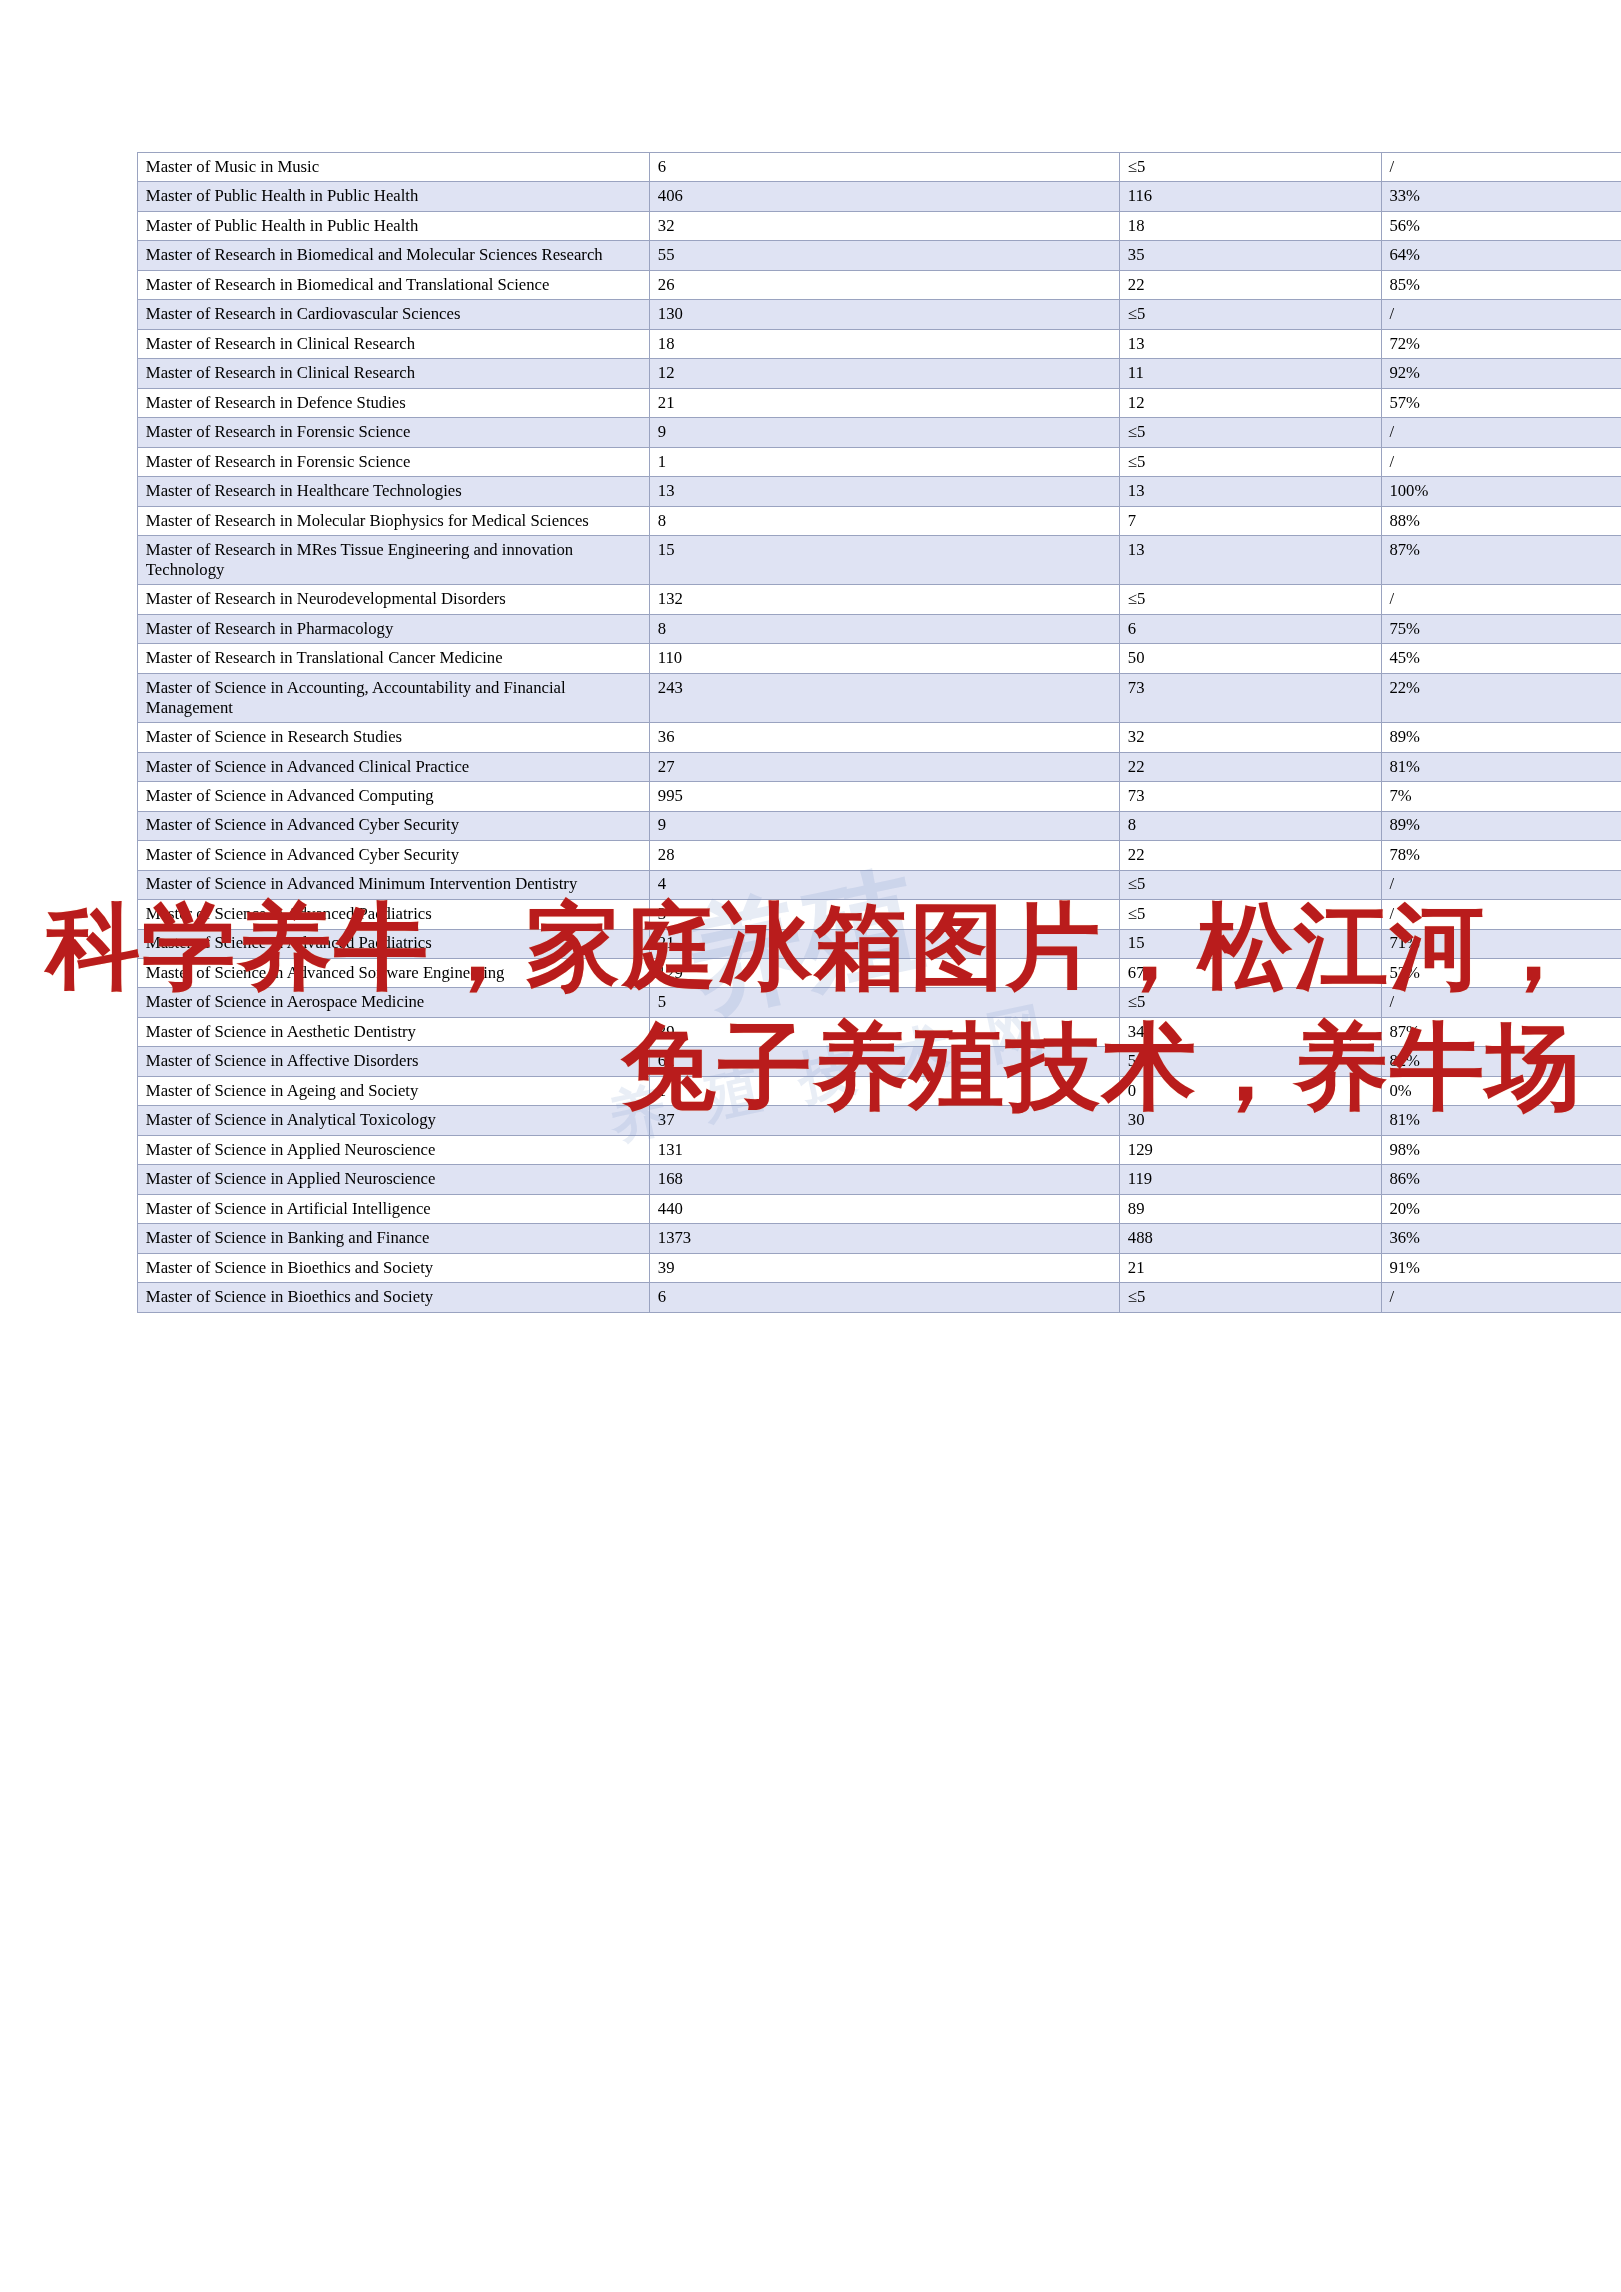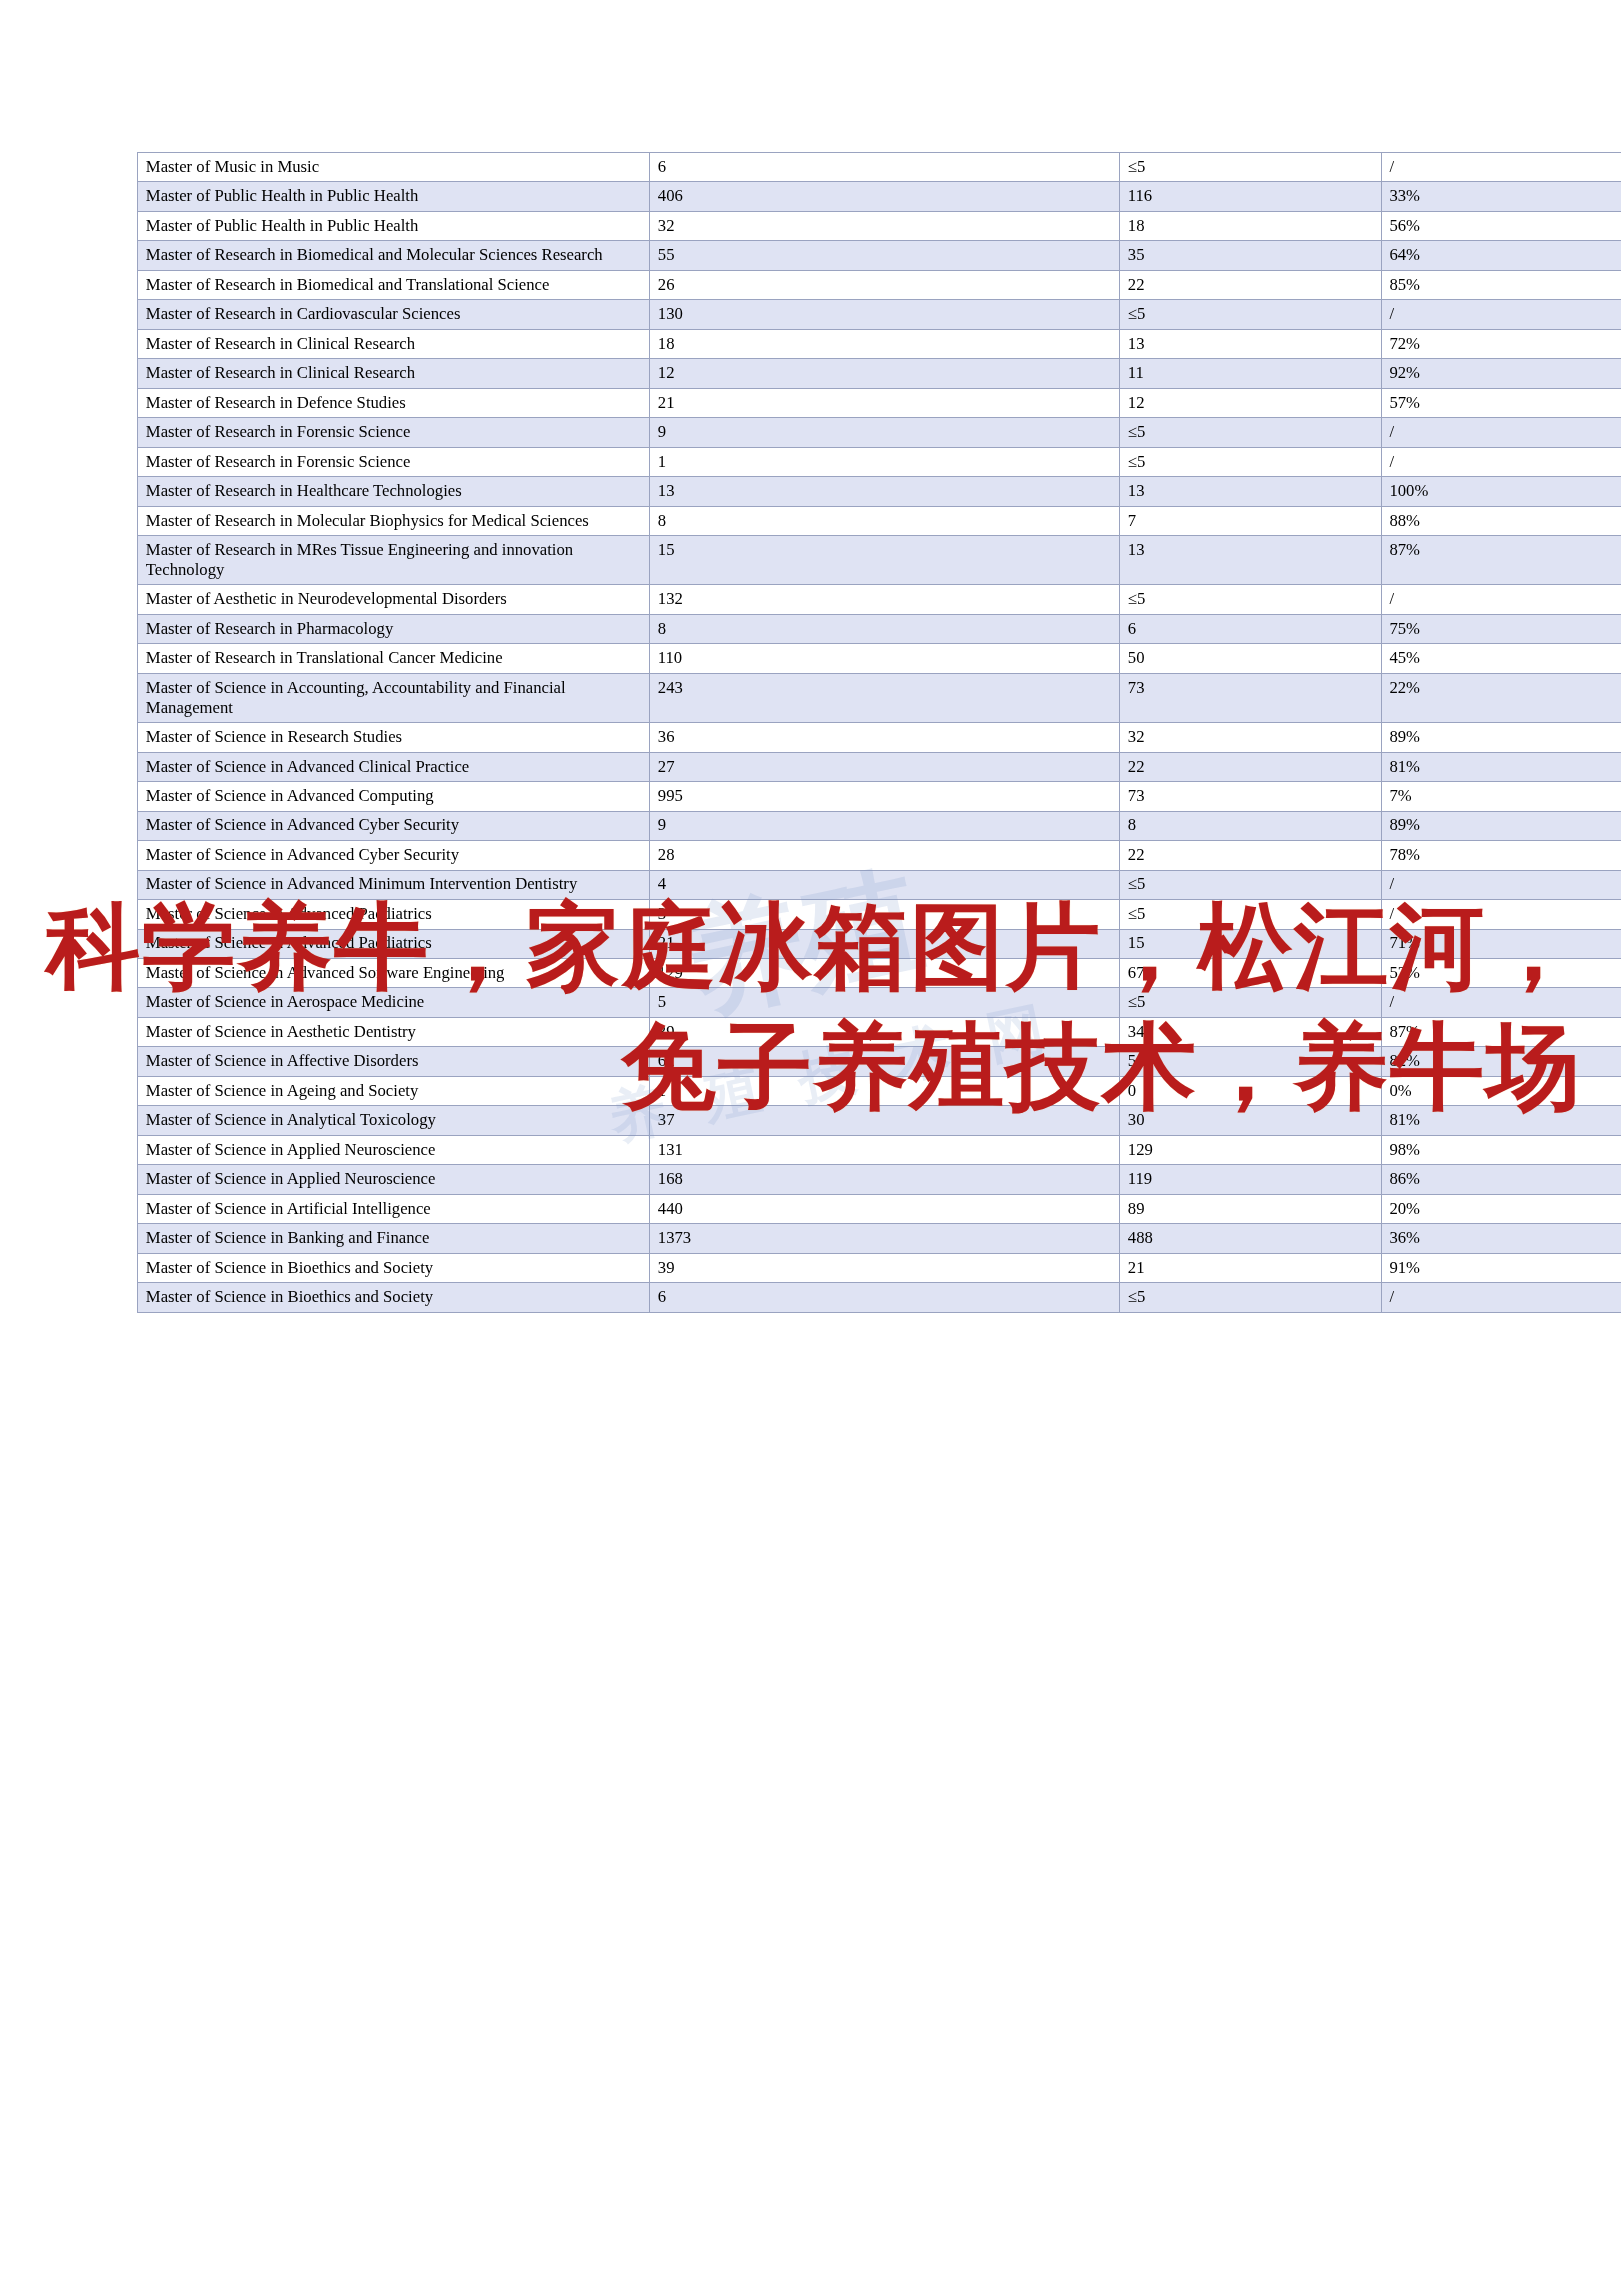--- a/index.html
+++ b/index.html
@@ -189,21 +189,21 @@
             <td class="col-num">7</td>
             <td class="col-num">88%</td>
           </tr>
           <tr class="alt">
             <td class="col-name">Master of Research in MRes Tissue Engineering and innovation Technology</td>
             <td class="col-num">15</td>
             <td class="col-num">13</td>
             <td class="col-num">87%</td>
           </tr>
           <tr class="plain">
-            <td class="col-name">Master of Aesthetic in Neurodevelopmental Disorders</td>
+            <td class="col-name">Master of Research in Neurodevelopmental Disorders</td>
             <td class="col-num">132</td>
             <td class="col-num">≤5</td>
             <td class="col-num">/</td>
           </tr>
           <tr class="alt">
             <td class="col-name">Master of Research in Pharmacology</td>
             <td class="col-num">8</td>
             <td class="col-num">6</td>
             <td class="col-num">75%</td>
           </tr>

